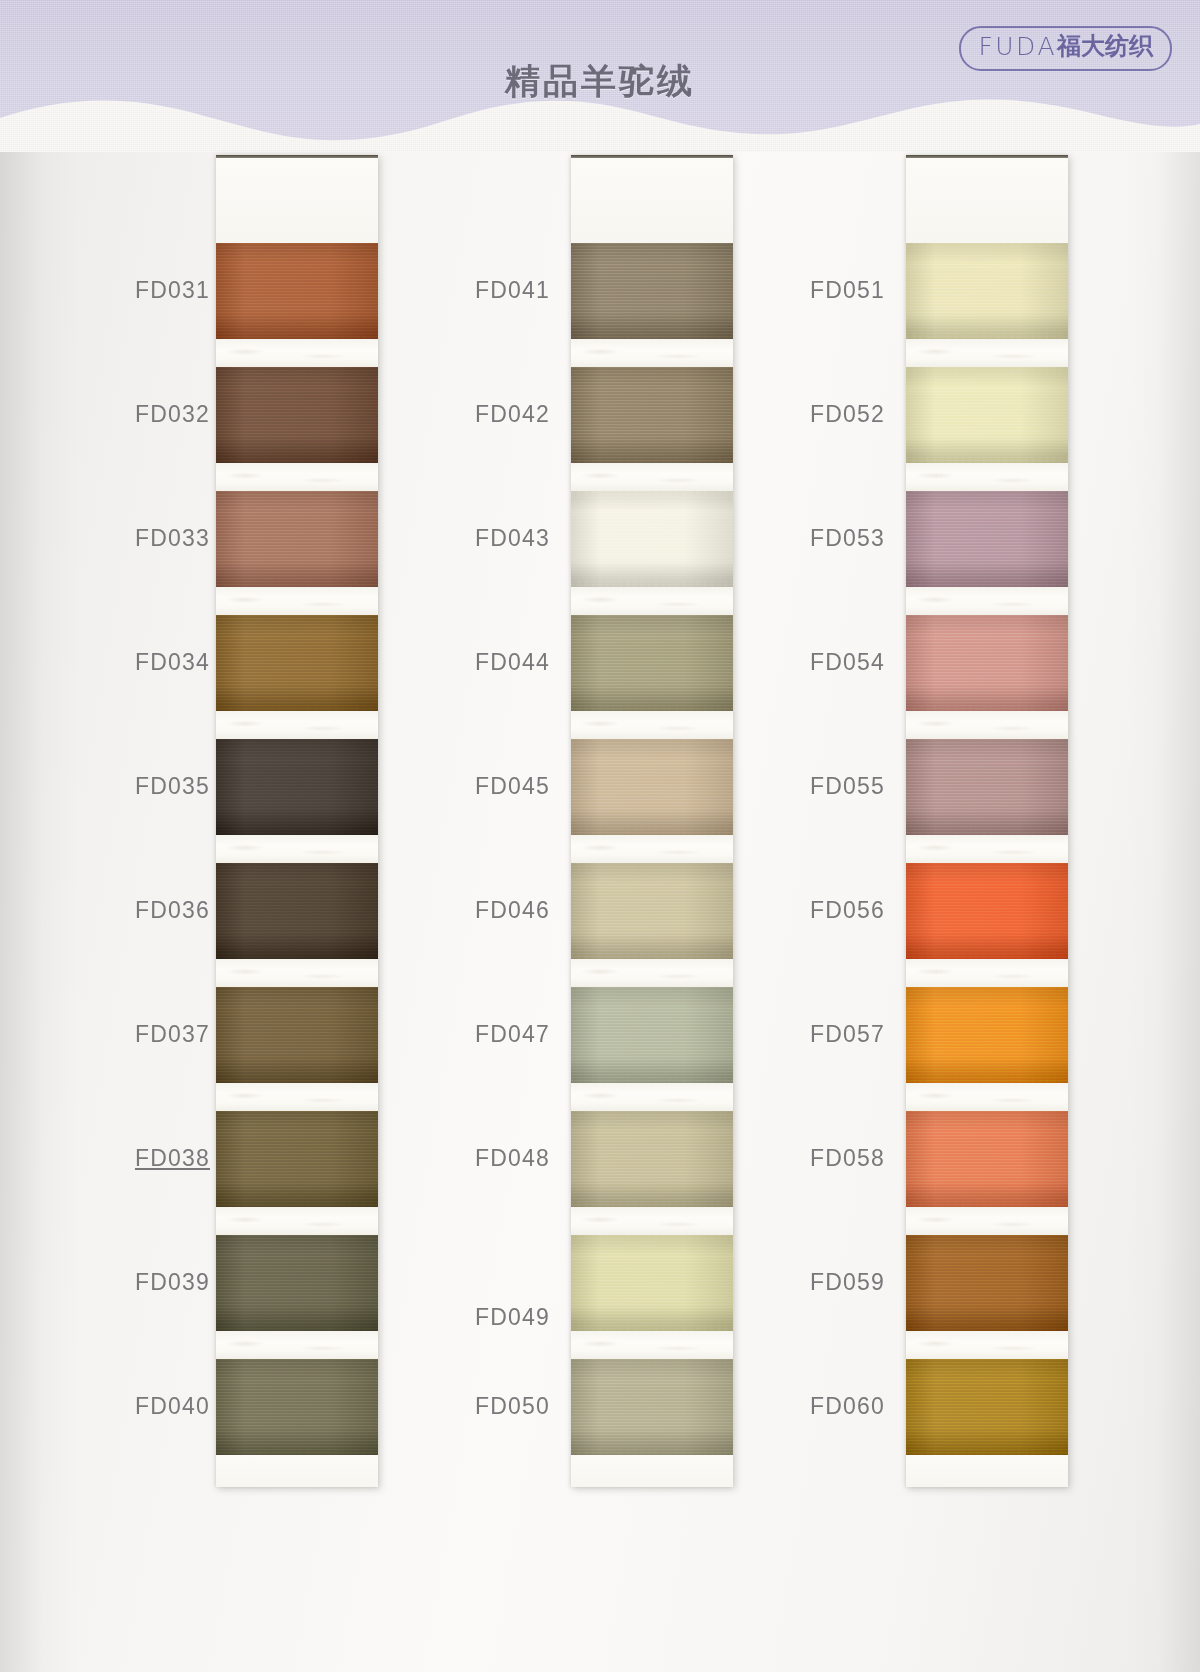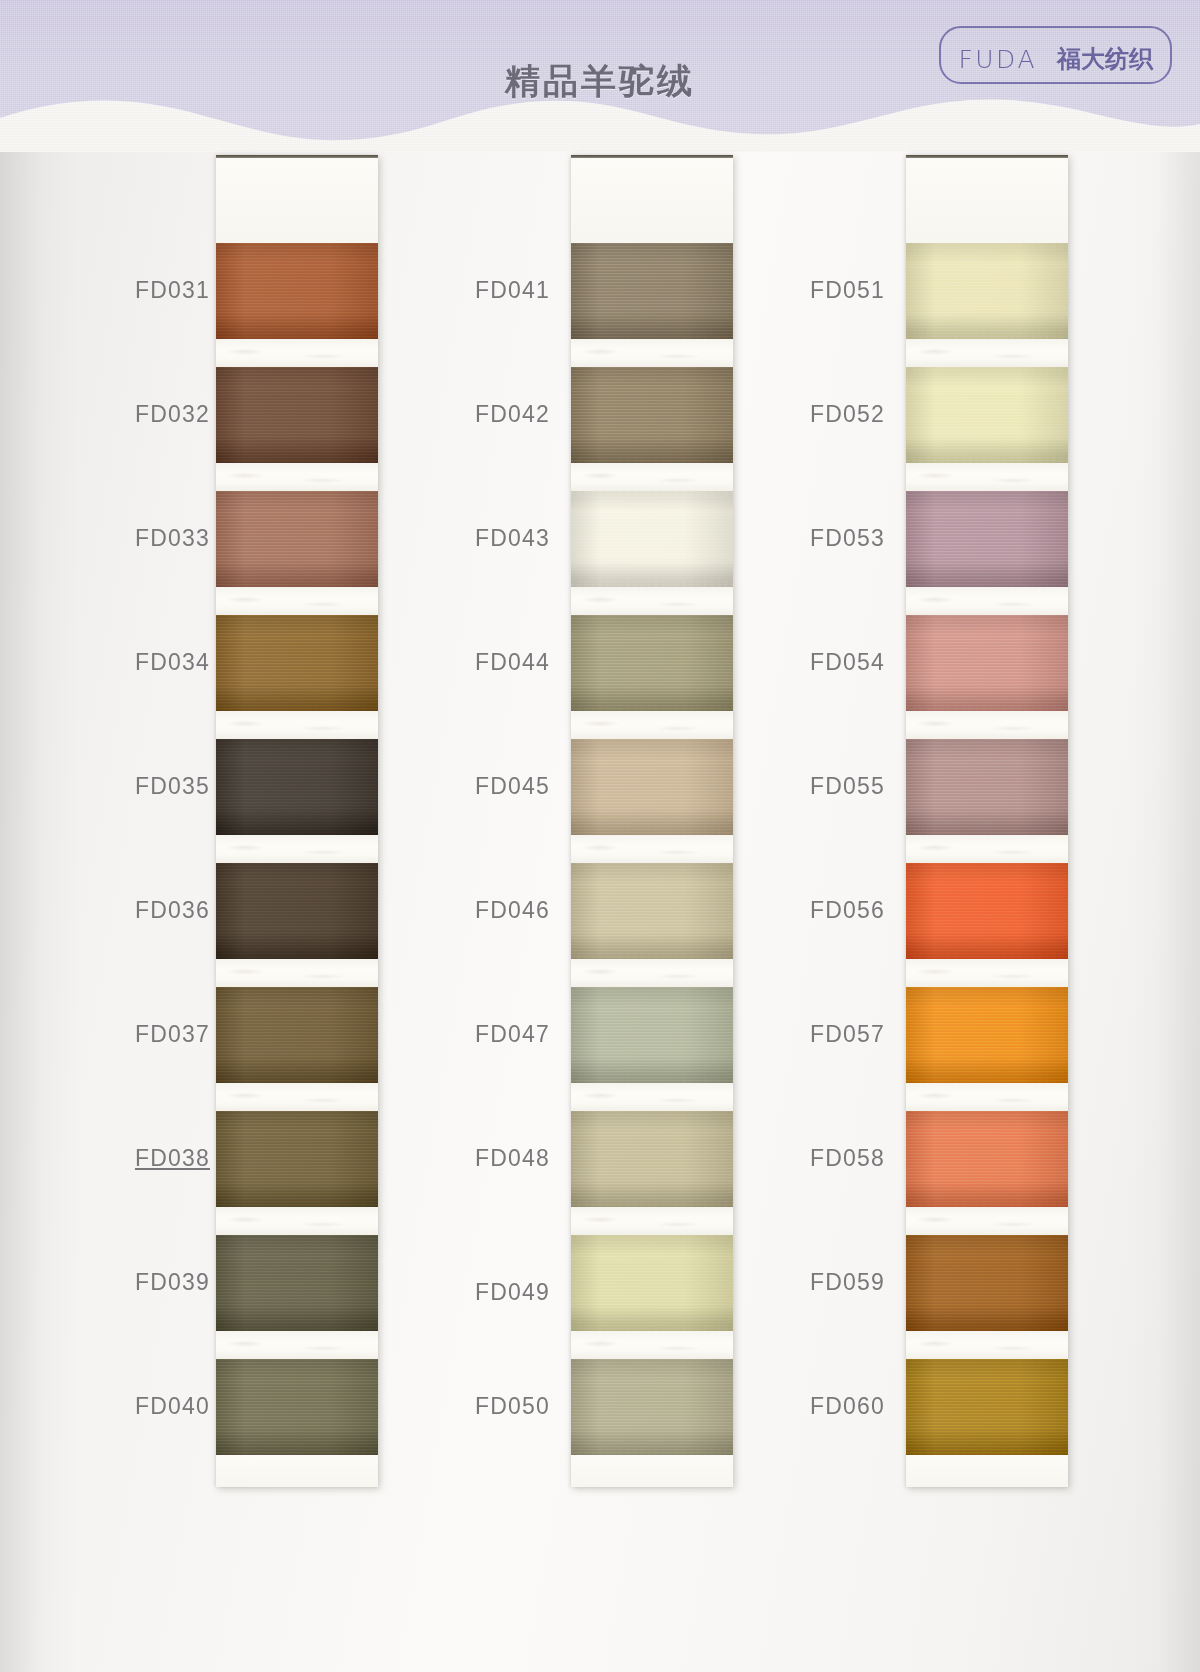--- a/index.html
+++ b/index.html
@@ -60,30 +60,30 @@
     font-weight: bold;
     letter-spacing: 3px;
     color: #6d6b79;
     text-shadow: 0 1px 0 rgba(255,255,255,.5);
     z-index: 4;
   }
 
   #brand-logo {
     position: absolute;
     right: 28px; top: 26px;
-    padding: 15px 17px 7px 17px;
+    padding: 2px 17px 7px 17px;
     border: 2.2px solid #7b76ad;
     border-radius: 22px;
     color: #6a659f;
     font-size: 25px;
     letter-spacing: 1px;
     white-space: nowrap;
     display: flex;
     align-items: center;
-    gap: 20px;
+    gap: 0;
     z-index: 5;
   }
   #brand-logo .latin {
     font-family: "DejaVu Sans", sans-serif;
     font-weight: 300;
     letter-spacing: 2.5px;
     font-size: 25px;
   }
   #brand-logo .cjk {
     font-family: "DejaVu Sans", sans-serif;
@@ -373,21 +373,21 @@
     </div>
   <div class="column" id="col-1">
       <div class="swatch-label" style="top: 125px;">FD041</div>
       <div class="swatch-label" style="top: 249px;">FD042</div>
       <div class="swatch-label" style="top: 373px;">FD043</div>
       <div class="swatch-label" style="top: 497px;">FD044</div>
       <div class="swatch-label" style="top: 621px;">FD045</div>
       <div class="swatch-label" style="top: 745px;">FD046</div>
       <div class="swatch-label" style="top: 869px;">FD047</div>
       <div class="swatch-label" style="top: 993px;">FD048</div>
-      <div class="swatch-label" style="top: 1127px;">FD049</div>
+      <div class="swatch-label" style="top: 1152px;">FD049</div>
       <div class="swatch-label" style="top: 1241px;">FD050</div>
       <div class="strip">
         <div class="card-pad" style="top: 0px; height: 88px;"></div>
         <div class="yarn" style="top: 88px; height: 96px;">
           <div class="fill" style="background: linear-gradient(rgb(148, 133, 108) 0%, rgb(138, 123, 98) 30%, rgb(138, 123, 98) 68%, rgb(124, 109, 84) 100%);"></div>
           <div class="threads"></div>
           <div class="shade"></div>
           <div class="fuzz top" style="background: repeating-linear-gradient(90deg, rgb(138, 123, 98) 0px, rgb(138, 123, 98) 2px, transparent 2px, transparent 7px);"></div>
           <div class="fuzz bot" style="background: repeating-linear-gradient(90deg, rgb(138, 123, 98) 0px, rgb(138, 123, 98) 2px, transparent 2px, transparent 7px);"></div>
         </div>

